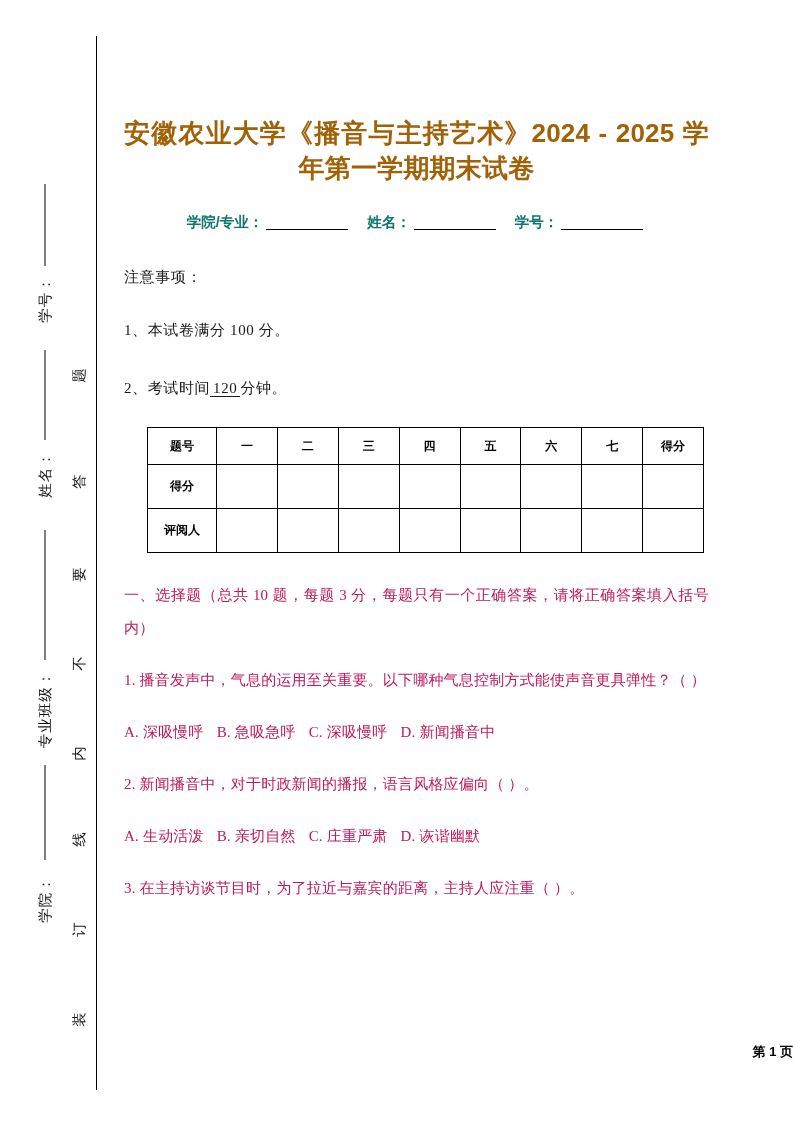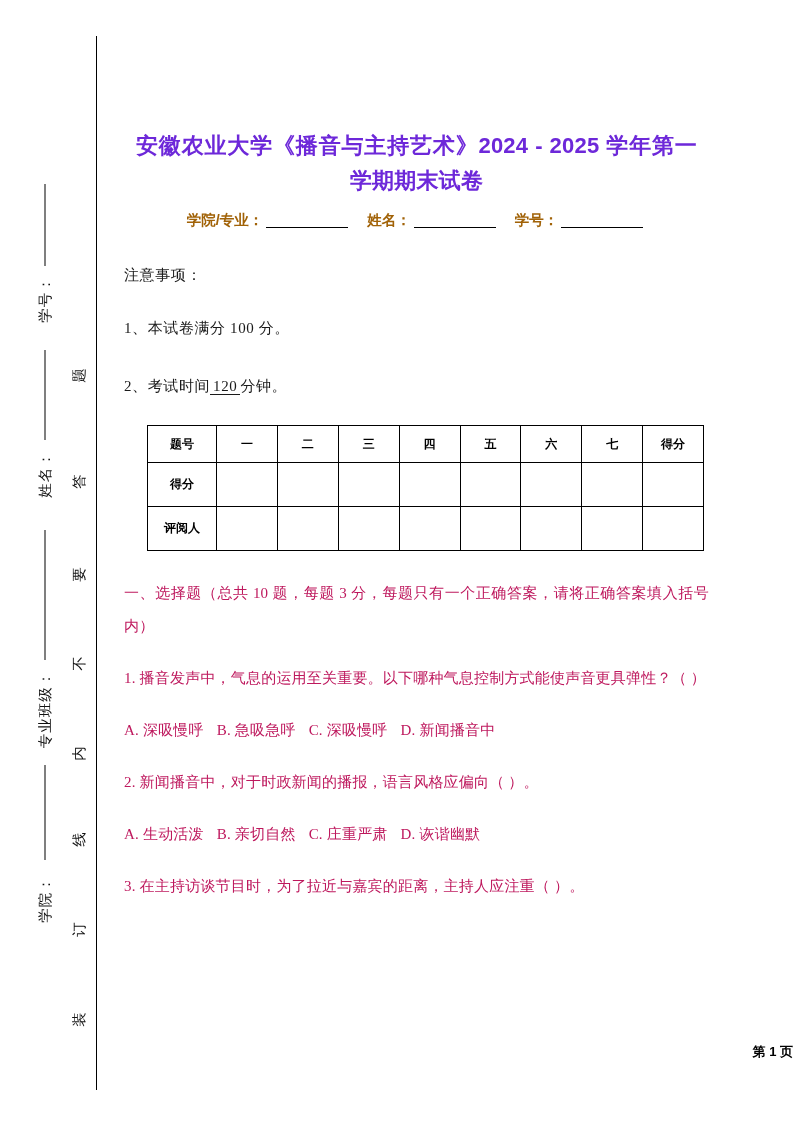--- a/index.html
+++ b/index.html
@@ -74,40 +74,40 @@
   
   #page-body {
     position: absolute;
     left: 124px;
     top: 0;
     width: 585px;
     height: 1122px;
   }
 
   #exam-title {
-    margin: 12px;
+    margin: 0;
     padding-top: 116px;
     font-family: "Liberation Sans", "DejaVu Sans", sans-serif;
-    font-size: 22px;
+    font-size: 26px;
     font-weight: bold;
     line-height: 35px;
     text-align: justify;
     text-align-last: center;
     letter-spacing: 0.2px;
-    color: #6d28d9;
+    color: #a16207;
   }
 
   #student-info-row {
-    margin-top: 13px;
+    margin-top: 27px;
     text-align: center;
     font-family: "Liberation Sans", "DejaVu Sans", sans-serif;
     font-size: 14.5px;
     font-weight: bold;
     white-space: nowrap;
-    color: #a16207;
+    color: #0f766e;
   }
   #student-info-row .blank {
     display: inline-block;
     border-bottom: 1.3px solid #000;
     width: 82px;
     vertical-align: -3px;
     margin: 0 3px;
   }
   #student-info-row .gap { display: inline-block; width: 16px; }
 

